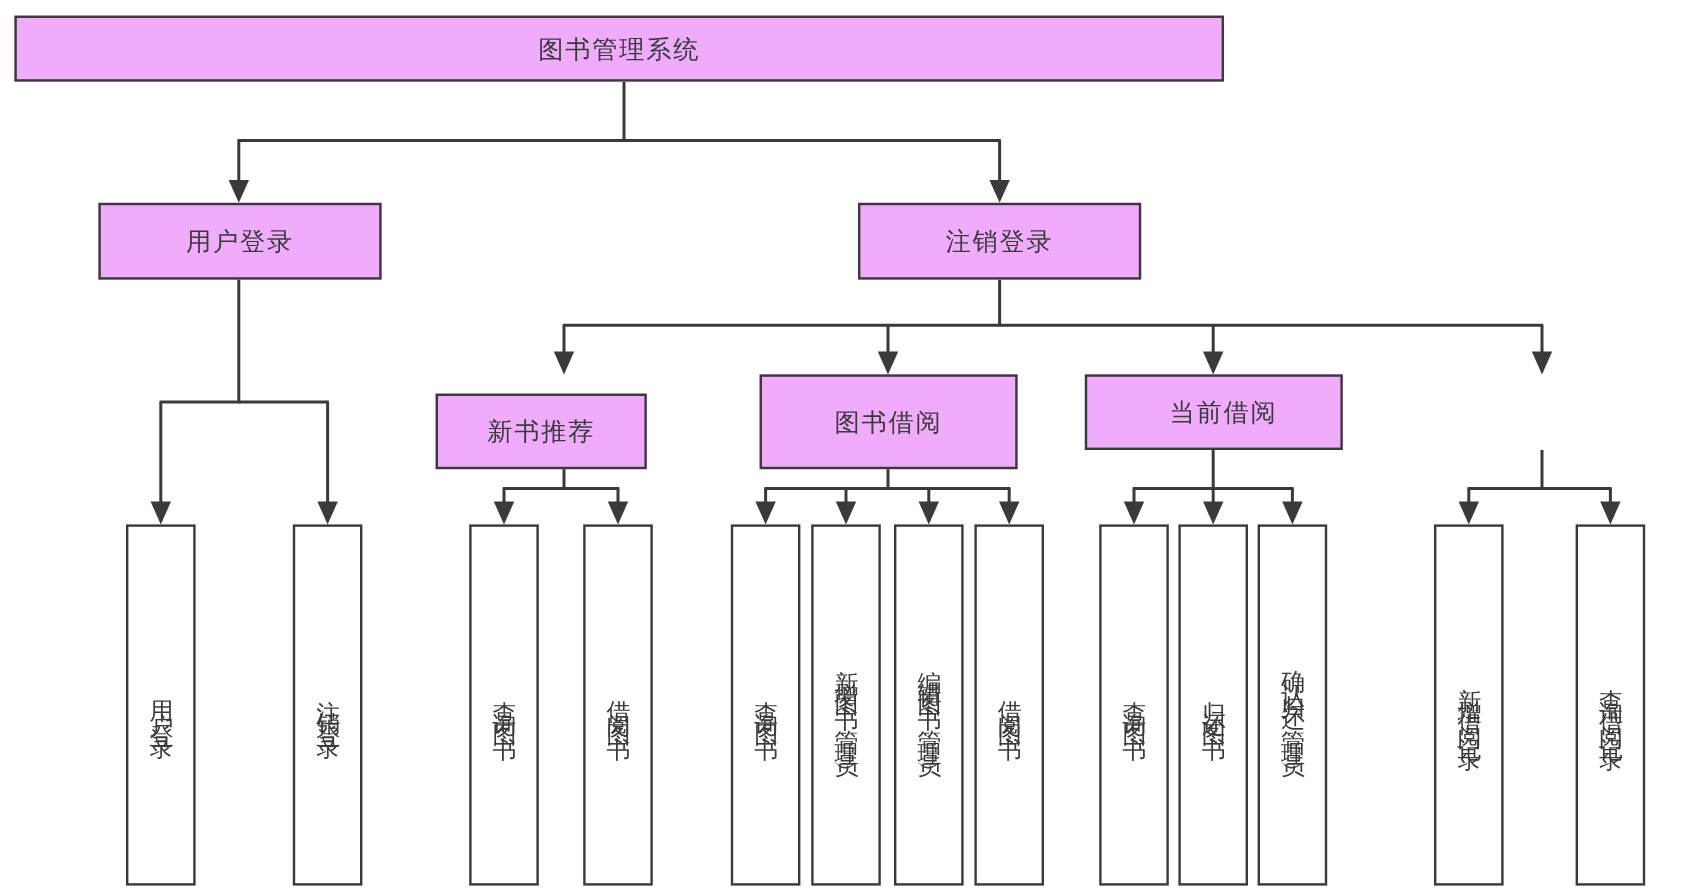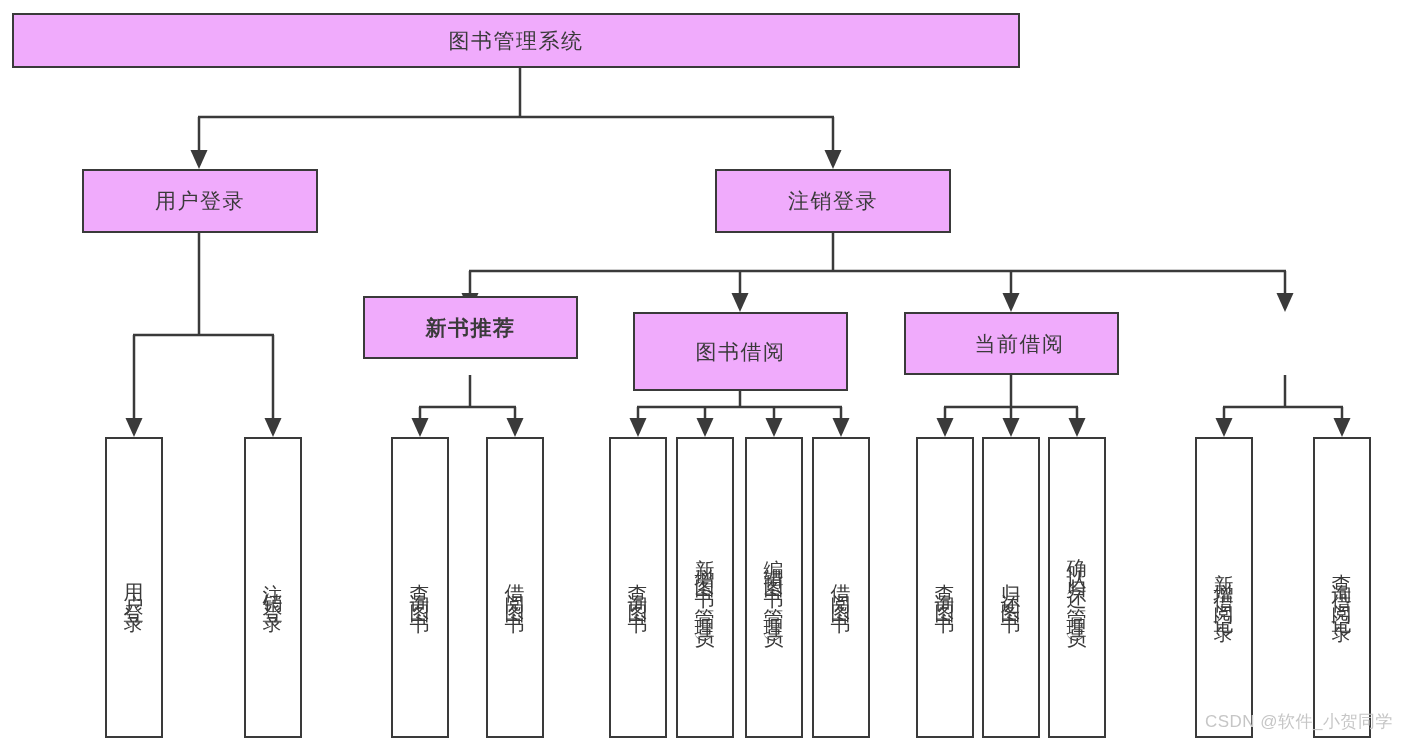--- a/index.html
+++ b/index.html
@@ -41,21 +41,21 @@
     text-orientation:mixed;
     font-size:20px;
     line-height:1;
     letter-spacing:10px;
     white-space:nowrap;
   }
   
   #n-root{left:12px;top:13px;width:1008px;height:55px;}
   #n-login{left:82px;top:169px;width:236px;height:64px;}
   #n-mgmt{left:715px;top:169px;width:236px;height:64px;}
-  #n-l3-0{left:363px;top:296px;width:215px;height:63px;font-weight:bold;}
+  #n-l3-0{left:363px;top:328px;width:176px;height:63px;}
   #n-l3-1{left:633px;top:312px;width:215px;height:79px;font-family:Liberation Mono, monospace;}
   #n-l3-2{left:904px;top:312px;width:215px;height:63px;padding-left:16px;}
   #n-l3-3{left:1176px;top:312px;width:218px;height:63px;}
   #lf-a0{left:105px;} #lf-a1{left:244px;}
   #lf-b0{left:391px;} #lf-b1{left:486px;}
   #lf-c0{left:609px;} #lf-c1{left:676px;} #lf-c2{left:745px;} #lf-c3{left:812px;}
   #lf-d0{left:916px;} #lf-d1{left:982px;} #lf-d2{left:1048px;}
   #lf-e0{left:1195px;} #lf-e1{left:1313px;}
   #watermark{
     position:absolute;
@@ -185,15 +185,14 @@
     <span class="vtext">确认归还（管理员）</span>
   </div>
 
   <div class="leaf" id="lf-e0">
     <span class="vtext">新增借阅记录</span>
   </div>
   <div class="leaf" id="lf-e1">
     <span class="vtext">查询借阅记录</span>
   </div>
 
-  <div id="watermark">CSDN @软件_小贺同学</div>
 
 </div>
 
 </body></html>

